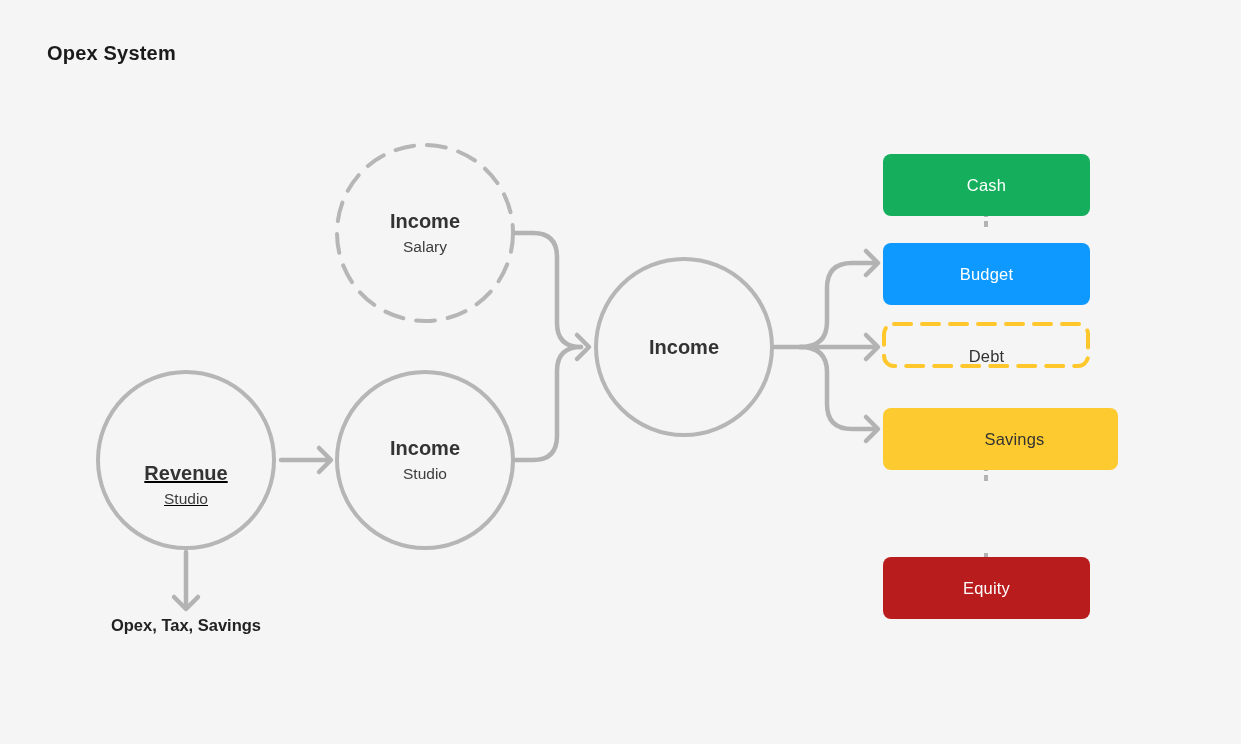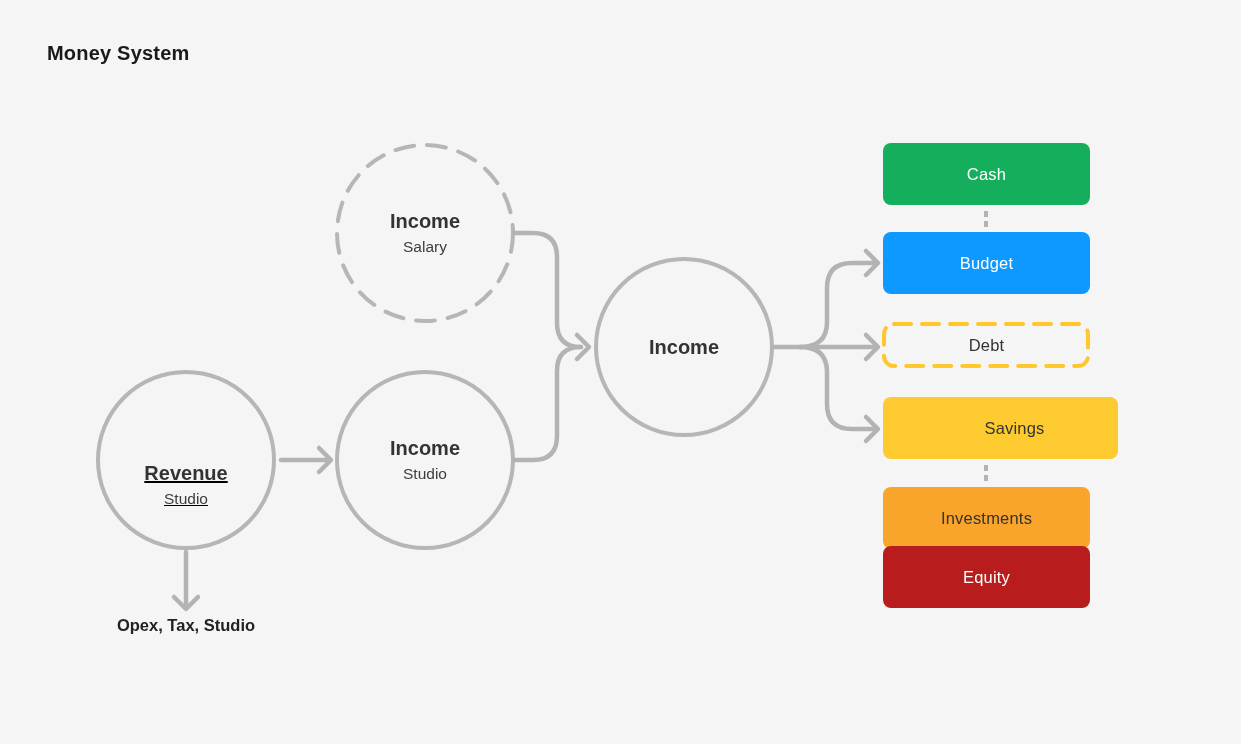--- a/index.html
+++ b/index.html
@@ -52,20 +52,21 @@
     position: absolute;
     left: 883px;
     width: 207px;
     height: 62px;
     border-radius: 8px;
     display: flex;
     align-items: center;
     justify-content: center;
     font-size: 16.5px;
     letter-spacing: 0.2px;
+    margin-top: 11px;
   }
   .flow-box.dashed {
     background: transparent !important;
     height: 46px;
   }
   .annotation {
     position: absolute;
     left: 186px;
     top: 616px;
     transform: translateX(-50%);
@@ -73,21 +74,21 @@
     font-weight: bold;
     color: #222222;
     white-space: nowrap;
   }
 </style>
 </head>
 <body>
 
 <div class="canvas">
 
-  <div class="page-title">Money System</div>
+  <div class="page-title">Opex System</div>
 
   <svg class="wires" width="1241" height="744" viewBox="0 0 1241 744">
 
     <circle cx="425" cy="233" r="88" fill="none" stroke="#B6B6B6" stroke-width="4" stroke-dasharray="19 13" stroke-linecap="round"></circle>
     <circle cx="186" cy="460" r="88" fill="none" stroke="#B6B6B6" stroke-width="4"></circle>
     <circle cx="425" cy="460" r="88" fill="none" stroke="#B6B6B6" stroke-width="4"></circle>
     <circle cx="684" cy="347" r="88" fill="none" stroke="#B6B6B6" stroke-width="4"></circle>
 
     <g stroke="#B3B3B3" stroke-width="4.5" fill="none" stroke-linecap="round" stroke-linejoin="round">
       <path d="M 281 460 H 326"></path>
@@ -136,18 +137,17 @@
     <span class="l2">Studio</span>
   </div>
   <div class="node-label" style="left:684px; top:347px;">
     <span class="l1">Income</span>
   </div>
 
   <div class="flow-box" style="top: 143px; background-color: rgb(20, 174, 92); color: rgb(255, 255, 255);">Cash</div>
   <div class="flow-box dashed" style="top: 322px; color: rgb(51, 51, 51);">Debt</div>
   <div class="flow-box" style="top: 232px; background-color: rgb(13, 153, 255); color: rgb(255, 255, 255);">Budget</div>
   <div class="flow-box" style="top: 397px; background-color: rgb(253, 203, 47); color: rgb(51, 51, 51); padding-left: 28px;">Savings</div>
-  <div class="flow-box" style="top: 487px; background-color: rgb(249, 164, 42); color: rgb(51, 51, 51);">Investments</div>
   <div class="flow-box" style="top: 546px; background-color: #b91c1c; color: rgb(255, 255, 255);">Equity</div>
 
-  <div class="annotation">Opex, Tax, Studio</div>
+  <div class="annotation">Opex, Tax, Savings</div>
 
 </div>
 
 </body></html>

